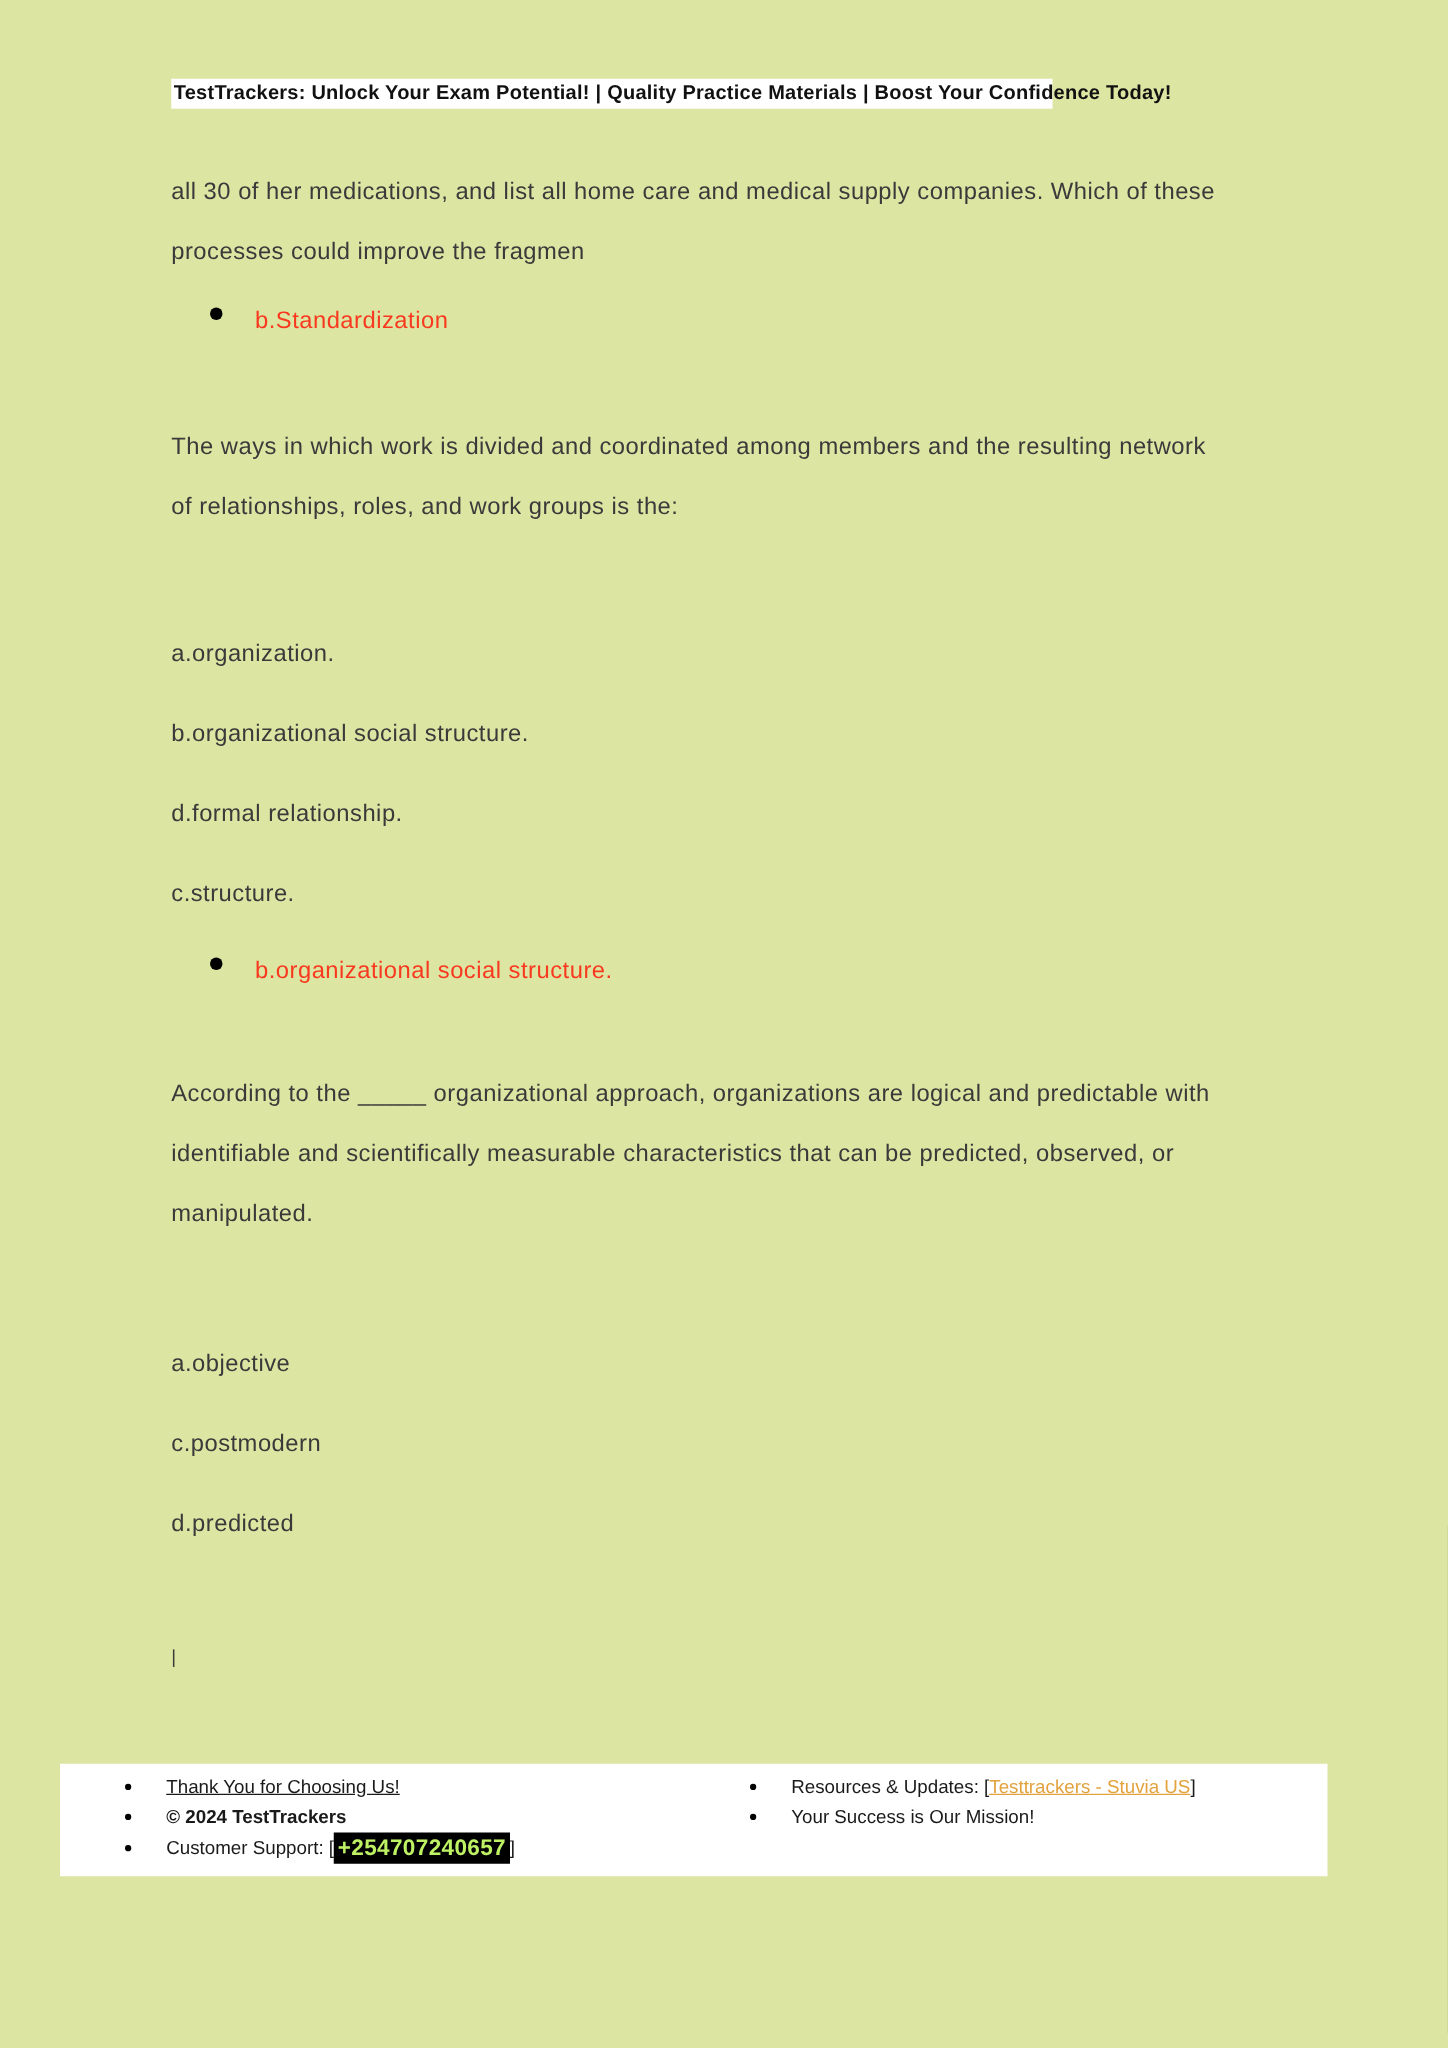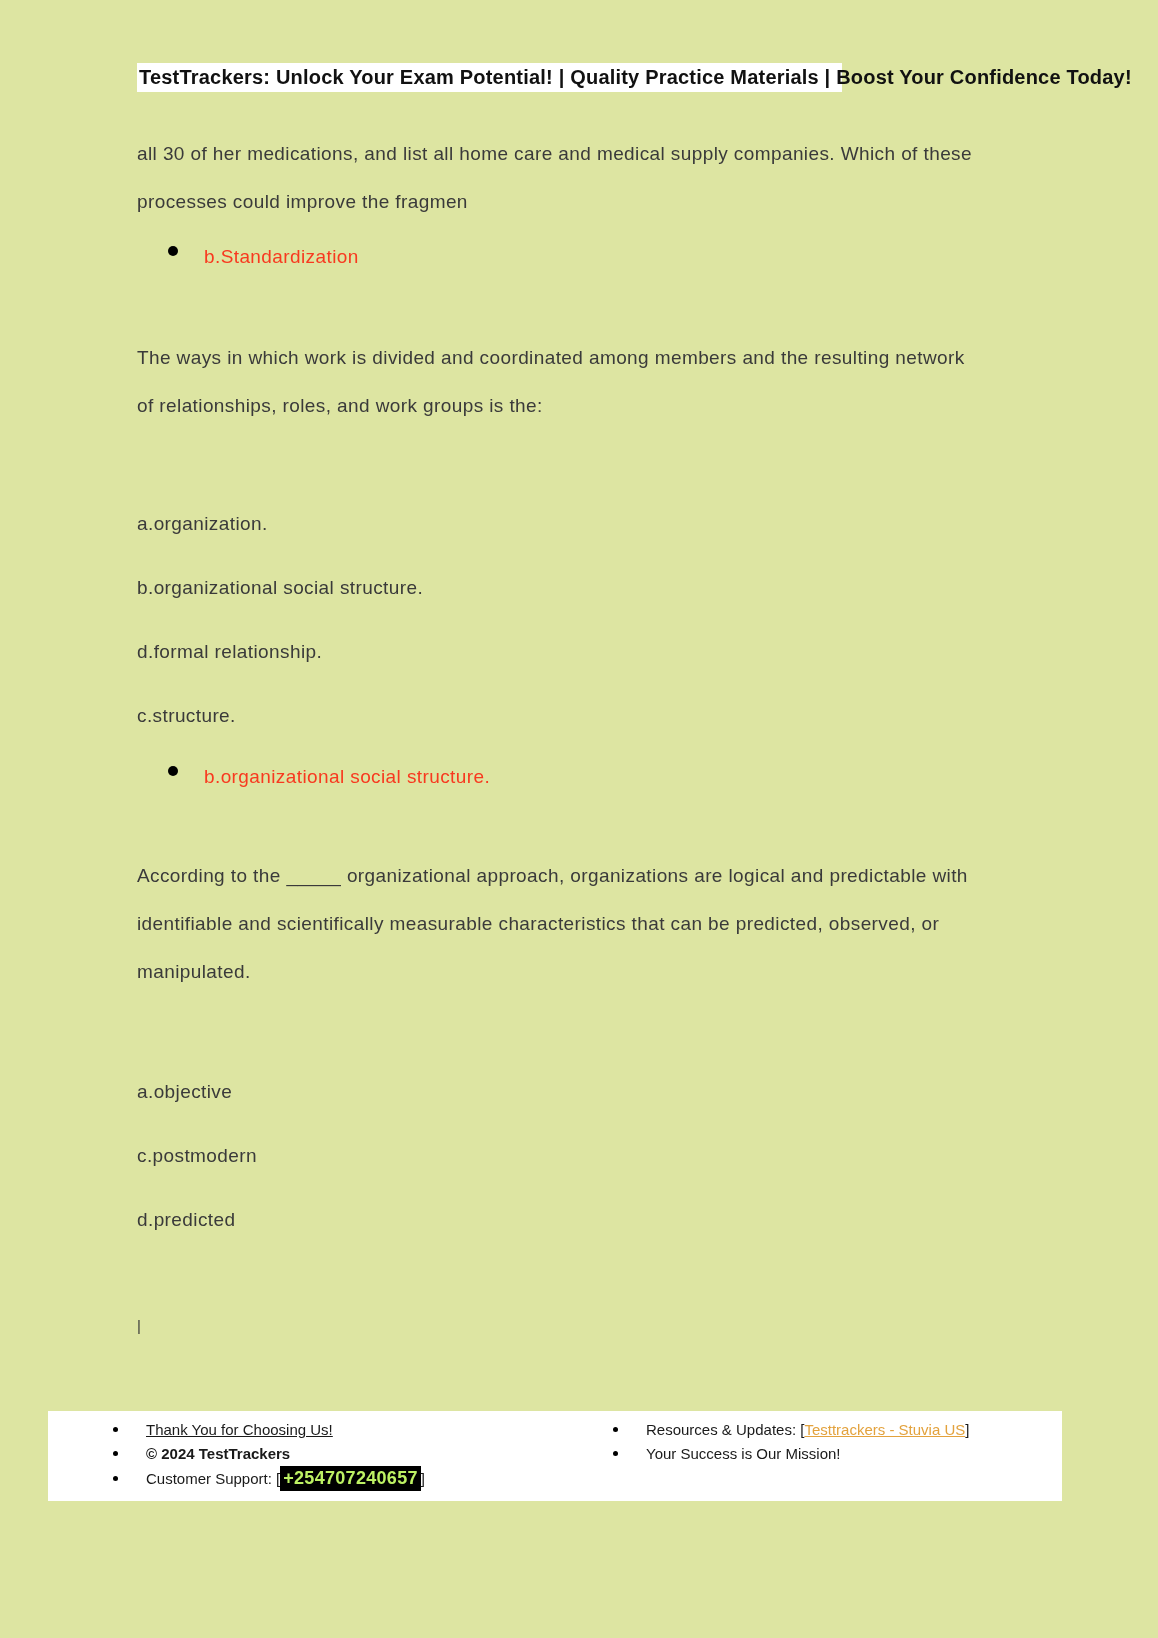--- a/index.html
+++ b/index.html
@@ -17,21 +17,21 @@
 
   
   .header-bar {
     position: absolute;
     left: 137px;
     top: 63px;
     width: 705px;
     background: #ffffff;
     padding: 3px 8px 3px 2px;
     font-weight: bold;
-    font-size: 20px;
+    font-size: 16px;
     color: #111111;
     letter-spacing: 0.2px;
     white-space: nowrap;
   }
 
   
   .content {
     position: absolute;
     left: 137px;
     top: 130px;
@@ -80,21 +80,21 @@
   
   .footer {
     position: absolute;
     left: 48px;
     top: 1411px;
     width: 1014px;
     background: #ffffff;
     padding: 6px 0 9px 0;
   }
   .footer-inner { display: flex; }
-  .f-col { width: 50%; padding-left: 13px; }
+  .f-col { width: 50%; }
   .f-row {
     display: flex;
     align-items: center;
     line-height: 23px;
     font-size: 15px;
     color: #1a1a1a;
     margin: 1px 0;
   }
   .f-bullet {
     width: 5px;

